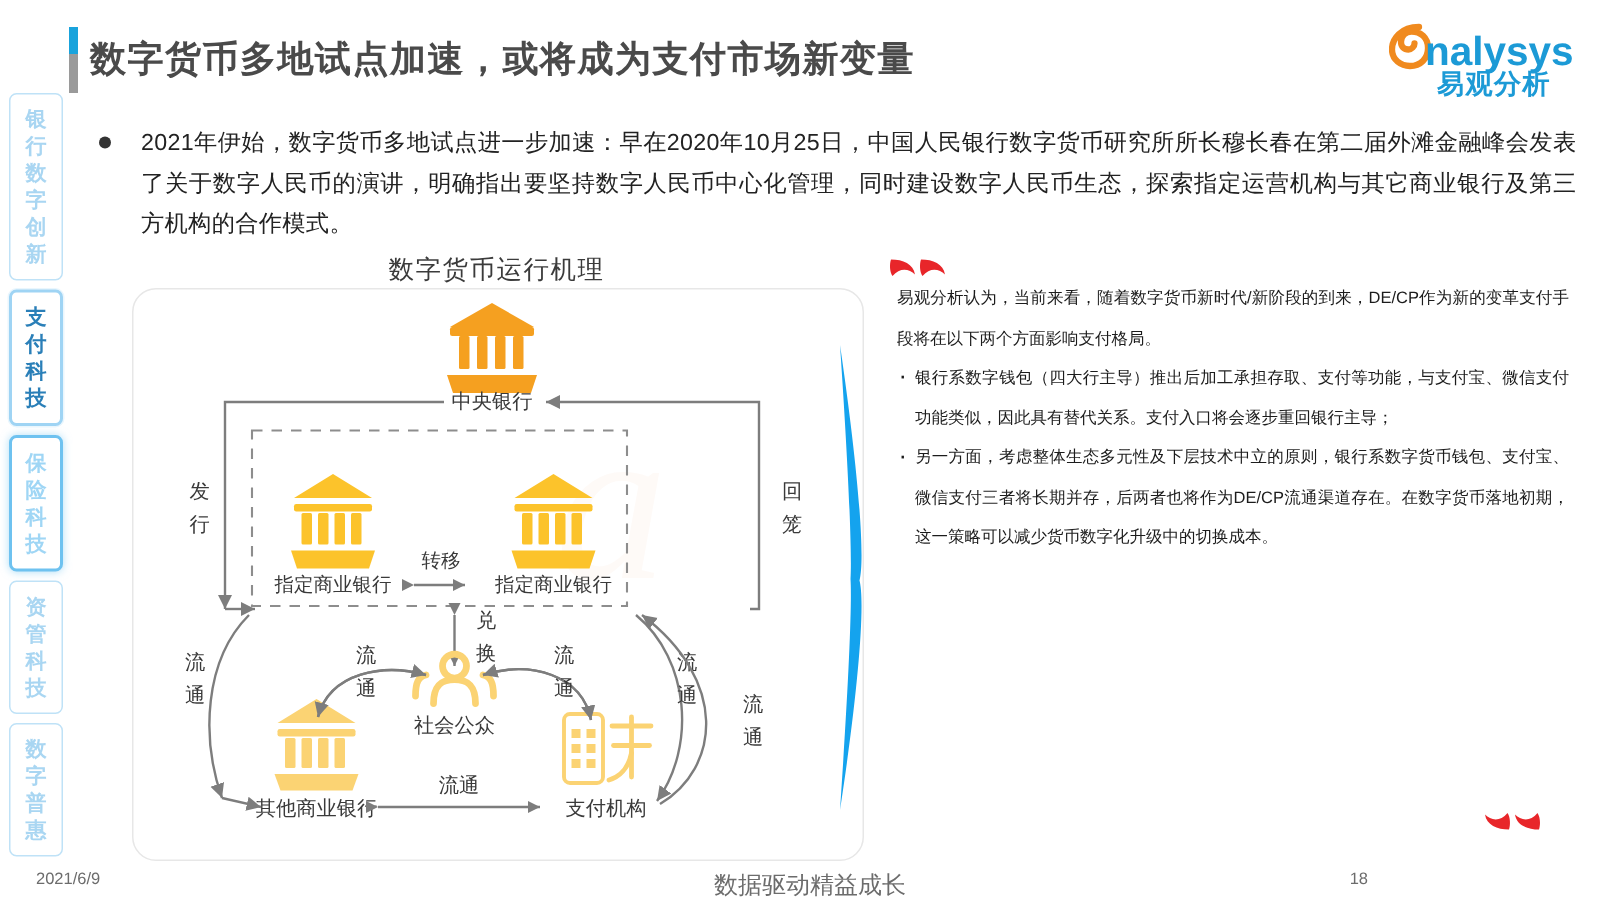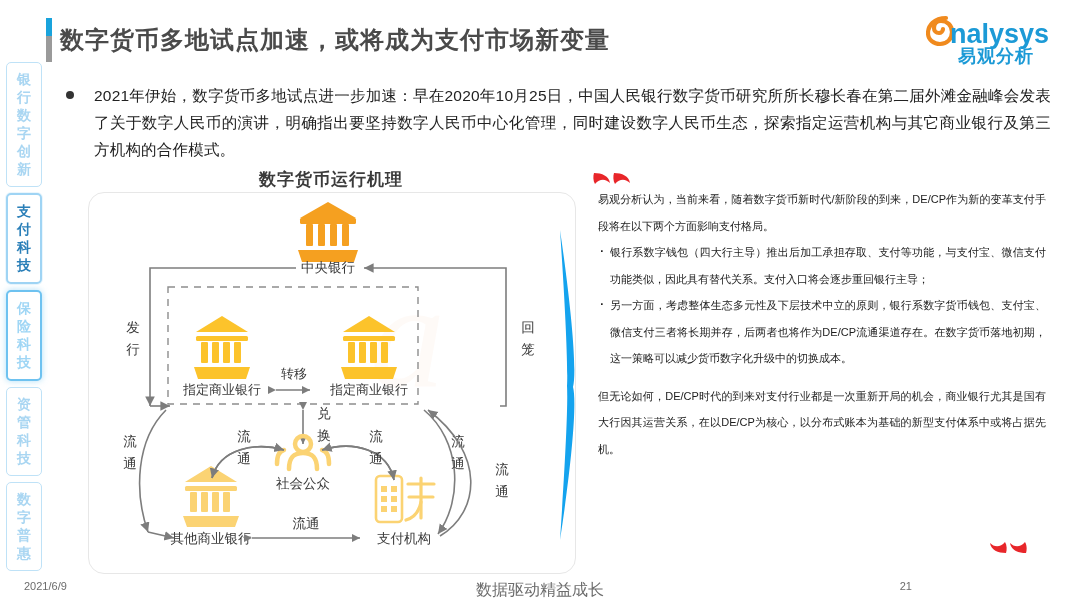--- a/index.html
+++ b/index.html
@@ -65,21 +65,21 @@
     margin:9px 20px 0 0;flex:0 0 auto;
   }
   .bullet-text{
     font-size:15.5px;color:#222;line-height:27px;letter-spacing:.2px;
     text-align:justify;
   }
 
   
   .diagram-title{
     position:absolute;left:88px;top:168px;width:486px;text-align:center;z-index:5;
-    font-size:17px;font-weight:bold;color:#3b3b3b;letter-spacing:1px;
+    font-size:17px;font-weight:normal;color:#3b3b3b;letter-spacing:1px;
   }
   .diagram-card{
     position:absolute;left:88px;top:192px;width:486px;height:380px;
     border:1px solid #e7e7e7;border-radius:16px;background:rgba(255,255,255,.55);
     z-index:2;
   }
   .diagram-svg{position:absolute;left:88px;top:192px;width:486px;height:380px;z-index:3;}
 
   .blue-swoosh{position:absolute;left:556px;top:222px;width:26px;height:326px;z-index:4;}
 
@@ -311,29 +311,28 @@
       <path d="M22 3 C30 3 37 6 38 13 C34 9 28 8 23 14 C21 11 21 6 22 3 Z" fill="#E8262A"></path>
     </svg>
   </div>
 
   <div class="quote-body">
     <p class="qp">易观分析认为，当前来看，随着数字货币新时代/新阶段的到来，DE/CP作为新的变革支付手段将在以下两个方面影响支付格局。</p>
     <ul class="qlist">
       <li>银行系数字钱包（四大行主导）推出后加工承担存取、支付等功能，与支付宝、微信支付功能类似，因此具有替代关系。支付入口将会逐步重回银行主导；</li>
       <li>另一方面，考虑整体生态多元性及下层技术中立的原则，银行系数字货币钱包、支付宝、微信支付三者将长期并存，后两者也将作为DE/CP流通渠道存在。在数字货币落地初期，这一策略可以减少货币数字化升级中的切换成本。</li>
     </ul>
-    <p class="qp-tail">但无论如何，DE/CP时代的到来对支付行业都是一次重新开局的机会，商业银行尤其是国有大行因其运营关系，在以DE/CP为核心，以分布式账本为基础的新型支付体系中或将占据先机。</p>
   </div>
 
   <div class="quote-close">
     <svg width="42" height="20" viewBox="0 0 42 20">
       <path d="M18 17 C10 17 3 14 2 7 C6 11 12 12 17 6 C19 9 19 14 18 17 Z" fill="#E8262A"></path>
       <path d="M38 17 C30 17 23 14 22 7 C26 11 32 12 37 6 C39 9 39 14 38 17 Z" fill="#E8262A"></path>
     </svg>
   </div>
 
   <div class="footer">
     <div class="f-date">2021/6/9</div>
     <div class="f-center">数据驱动精益成长</div>
-    <div class="f-page">21</div>
+    <div class="f-page">18</div>
   </div>
 
 </div>
 
 </body></html>

